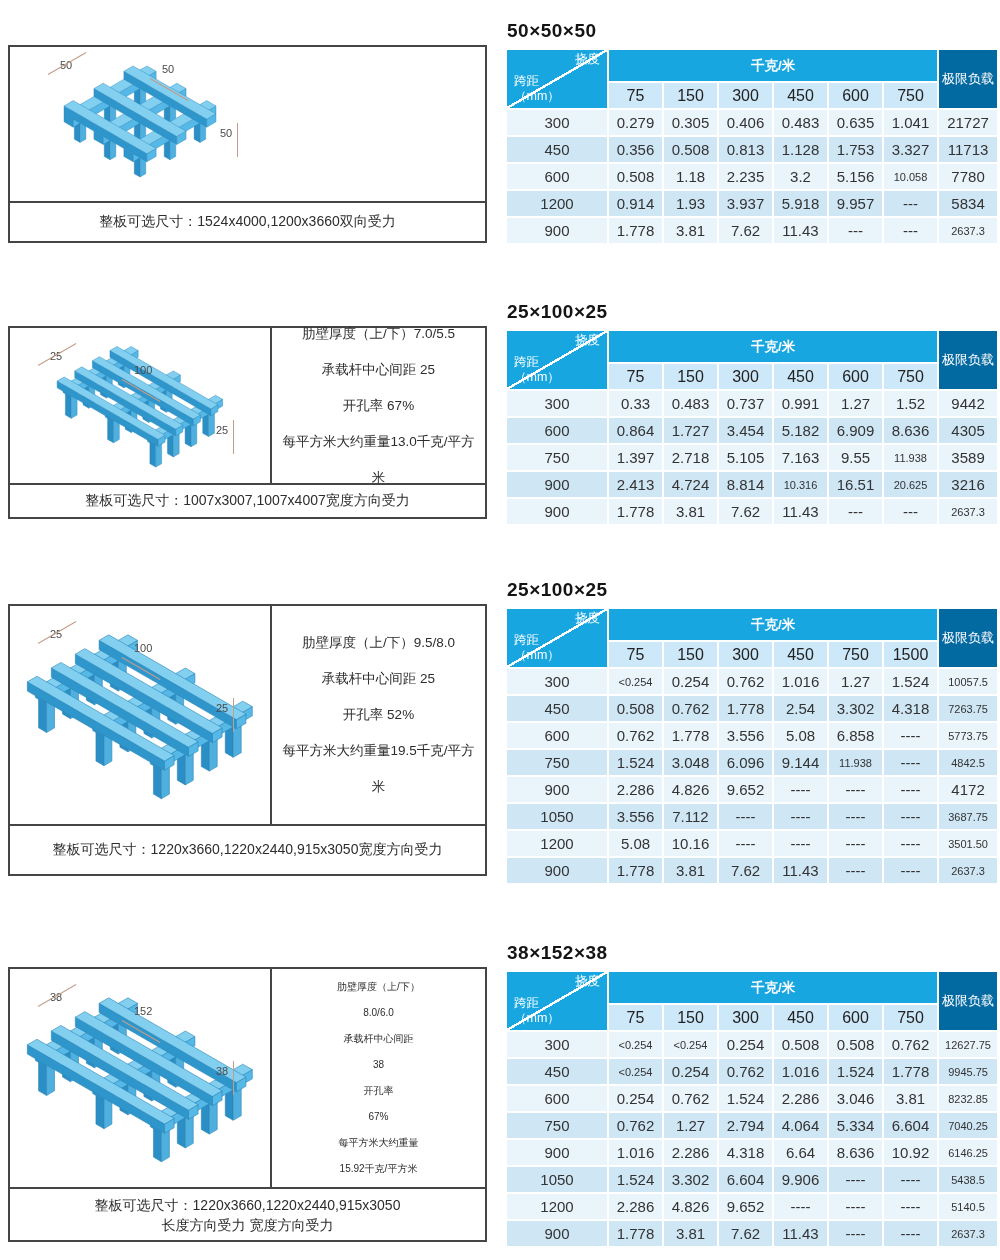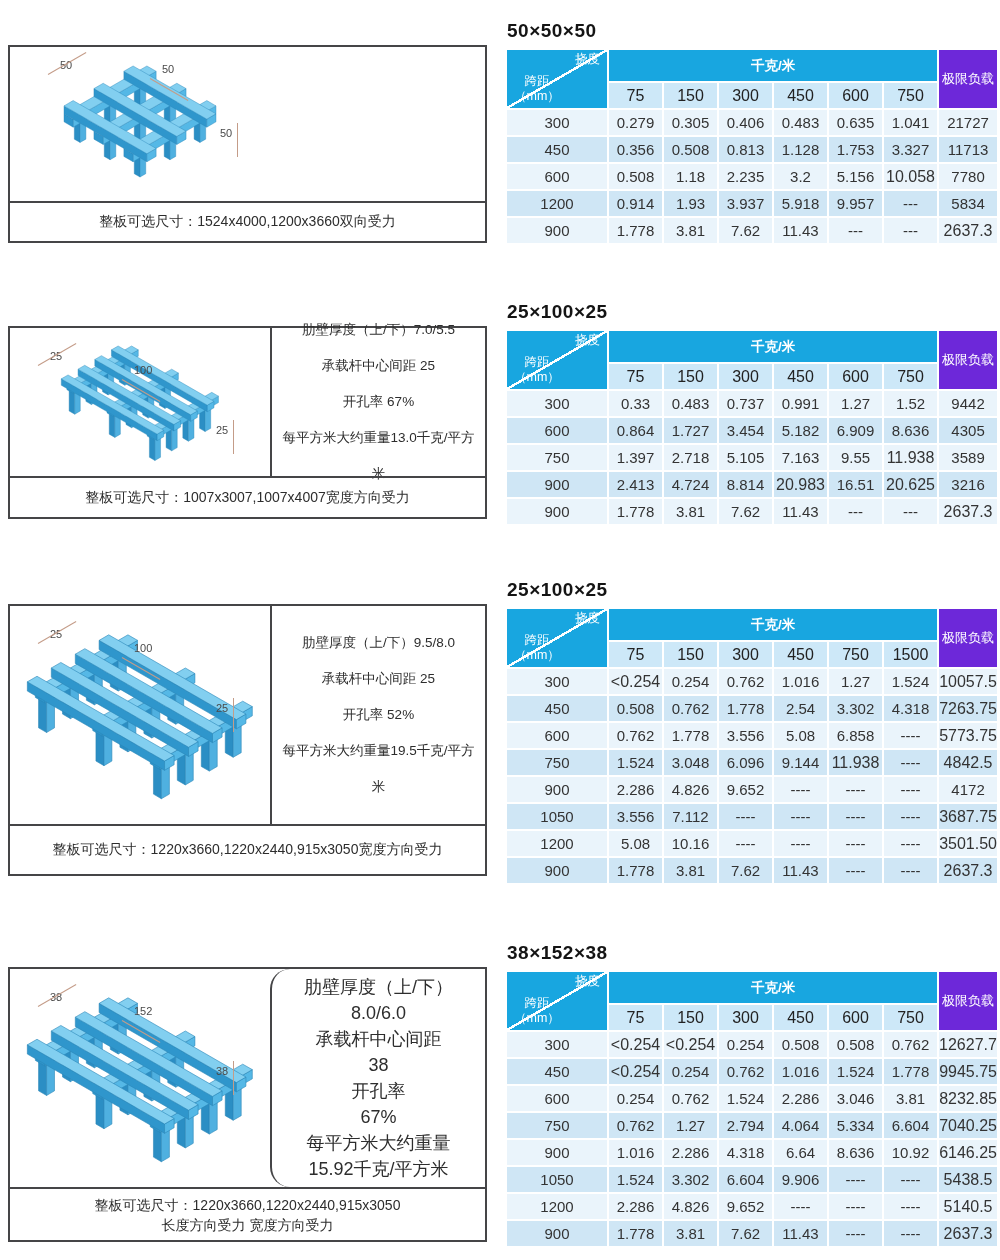--- a/index.html
+++ b/index.html
@@ -30,29 +30,29 @@
 
   .panel-main { display:flex; flex:1; min-height:0; }
   .drawing { position:relative; width:260px; flex:0 0 260px; overflow:hidden; }
   .drawing svg { position:absolute; left:6px; top:8px; width:248px; height:calc(100% - 16px); }
   .specs {
     flex:1; border-left:2px solid #454547;
     display:flex; flex-direction:column; justify-content:center;
     text-align:center; color:#2d2d2d; padding:2px 4px;
   }
   .s1 .specs, .s2 .specs, .s3 .specs { font-size:13.5px; line-height:36px; }
-  .s4 .specs { font-size:18px; line-height:26px;border-radius:20px; }
+  .s4 .specs { font-size:10px; line-height:26px; }
 
   .panel-sizes {
     border-top:2px solid #454547; flex:0 0 auto;
     display:flex; flex-direction:column; justify-content:center;
     text-align:center; color:#2d2d2d; font-size:14px;
   }
   .s1 .panel-sizes { height:40px; }
-  .s2 .panel-sizes { height:41px; }
+  .s2 .panel-sizes { height:34px; }
   .s3 .panel-sizes { height:50px; }
   .s4 .panel-sizes { height:53px; line-height:20px; }
 
   
   .dim { position:absolute; font-size:11px; color:#4a4a4a; z-index:2; }
   .dim::after {
     content:""; position:absolute; width:44px; left:-12px; top:15px;
     border-top:1px solid #c49c88; transform:rotate(-30deg); transform-origin:left center;
   }
   .dim.d1::after { transform:rotate(30deg); }
@@ -72,28 +72,28 @@
   .load-table {
     position:absolute; left:505px; top:24px; width:492px;
     border-collapse:separate; border-spacing:2px; table-layout:fixed;
   }
   .load-table th, .load-table td { padding:0; text-align:center; vertical-align:middle; overflow:hidden; }
   th.corner {
     position:relative; width:100px; height:58px;
     background:linear-gradient(to bottom right, #18a6e0 48.8%, #ffffff 48.8%, #ffffff 51.2%, #18a6e0 51.2%);
   }
   th.corner .c-top { position:absolute; right:7px; top:1px; color:#fff; font-size:12.5px; font-weight:normal; }
-  th.corner .c-bot { position:absolute; left:7px; bottom:4px; color:#fff; font-size:12.5px; font-weight:normal; text-align:center; line-height:15px; }
+  th.corner .c-bot { position:absolute; left:7px; bottom:4px; color:#fff; font-size:12.5px; font-weight:normal; text-align:left; line-height:15px; }
   th.group { background:#18a6e0; color:#fff; font-size:13.5px; font-weight:bold; height:31px; }
-  th.limith { background:#6d28d9; color:#fff; font-size:13px; font-weight:normal; width:58px; }
+  th.limith { background:#0369a1; color:#fff; font-size:13px; font-weight:normal; width:58px; }
   th.loadcol { background:#cde8f8; color:#222; font-size:16px; font-weight:normal; height:25px; width:53px; }
   .load-table td { height:25px; font-size:15px; color:#333; }
   tr.rowA td { background:#eaf4fb; }
   tr.rowB td { background:#cfe6f5; }
-  td.small { font-size:16px; }
+  td.small { font-size:11px; }
 </style>
 </head>
 <body>
 
 <div class="page">
 
 <div class="section s1">
       <div class="panel">
         <div class="panel-main">
           <div class="drawing square">
@@ -353,21 +353,21 @@
             <td>7.163</td>
             <td>9.55</td>
             <td class="small">11.938</td>
             <td>3589</td>
           </tr>
           <tr class="rowB">
             <td>900</td>
             <td>2.413</td>
             <td>4.724</td>
             <td>8.814</td>
-            <td class="small">20.983</td>
+            <td class="small">10.316</td>
             <td>16.51</td>
             <td class="small">20.625</td>
             <td>3216</td>
           </tr>
           <tr class="rowA">
             <td>900</td>
             <td>1.778</td>
             <td>3.81</td>
             <td>7.62</td>
             <td>11.43</td>

